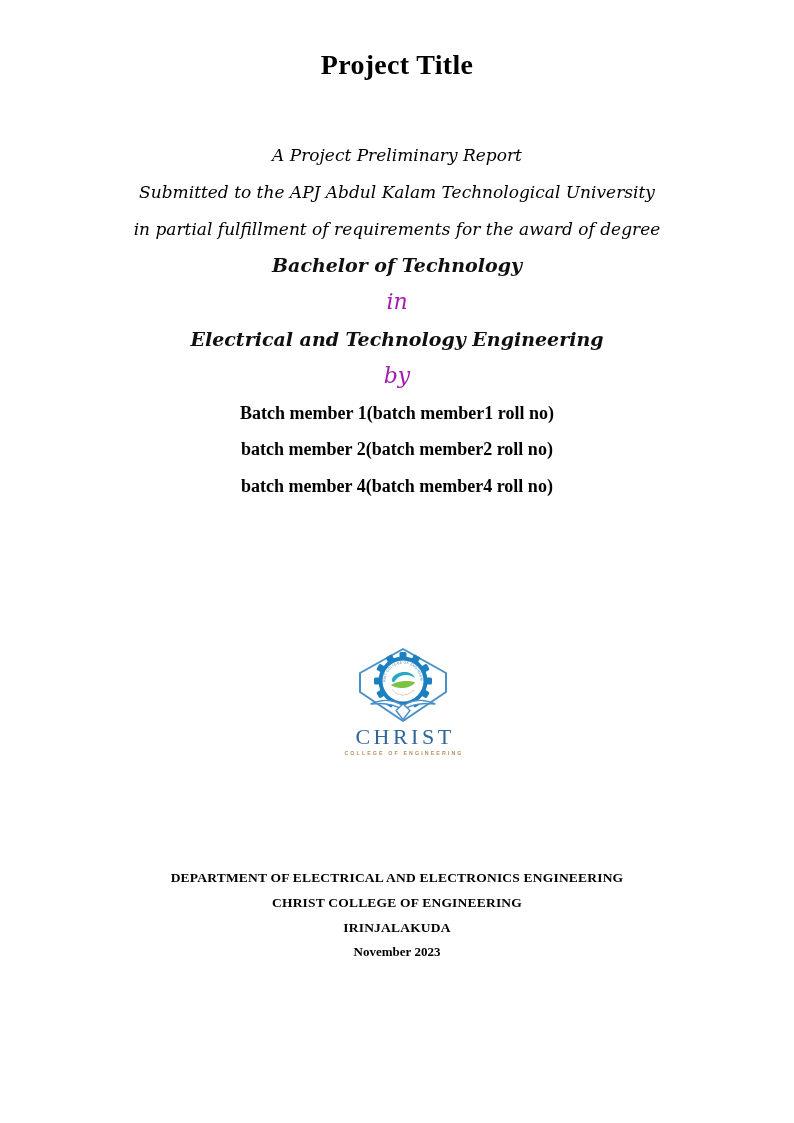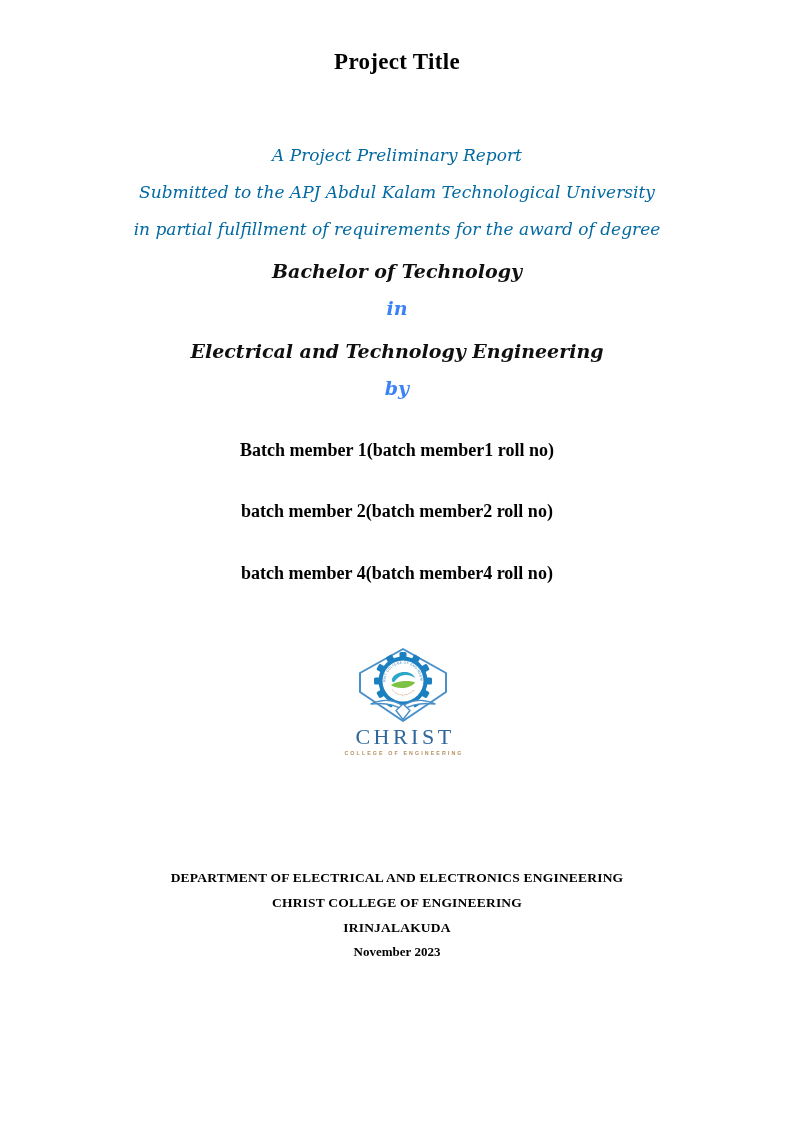--- a/index.html
+++ b/index.html
@@ -2,28 +2,28 @@
 <html><head>
 <meta charset="utf-8">
 <style>
   html,body{margin:0;padding:0;}
   body{
     width:794px;height:1123px;background:#ffffff;position:relative;
     font-family:"Liberation Serif","DejaVu Serif",serif;color:#141414;overflow:hidden;
   }
   .title{
     position:absolute;top:49px;left:0;right:0;text-align:center;
-    font-size:23px;font-weight:700;letter-spacing:.3px;color:#000;
+    font-size:28px;font-weight:700;letter-spacing:.3px;color:#000;
   }
   .stack{position:absolute;top:137px;left:0;right:0;text-align:center;}
   .line{line-height:36.8px;white-space:nowrap;}
-  .script{font-family:"DejaVu Serif",serif;font-style:italic;font-size:17px;color:#0369a1;}
-  .degree{font-family:"DejaVu Serif",serif;font-style:italic;font-weight:700;font-size:19px;color:#101010;margin-top:6px;}
-  .small-it{font-family:"DejaVu Serif",serif;font-style:italic;font-size:19px;color:#3b82f6;font-weight:bold;}
-  .member{font-weight:700;font-size:18px;color:#000;margin-top:25px;}
+  .script{font-family:"DejaVu Serif",serif;font-style:italic;font-size:17px;color:#000000;}
+  .degree{font-family:"DejaVu Serif",serif;font-style:italic;font-weight:700;font-size:19px;color:#101010;}
+  .small-it{font-family:"DejaVu Serif",serif;font-style:italic;font-size:22px;color:#a21caf;}
+  .member{font-weight:700;font-size:18px;color:#000;}
   .logo-wrap{position:absolute;top:647px;left:50%;transform:translateX(-50%) translateX(6px);}
   .footer{position:absolute;top:866px;left:0;right:0;text-align:center;font-weight:700;color:#000;}
   .fline{font-size:13.5px;line-height:24.8px;letter-spacing:.2px;}
   .fdate{font-size:13px;line-height:24.8px;}
 </style>
 </head>
 <body>
 
 <div>
 

